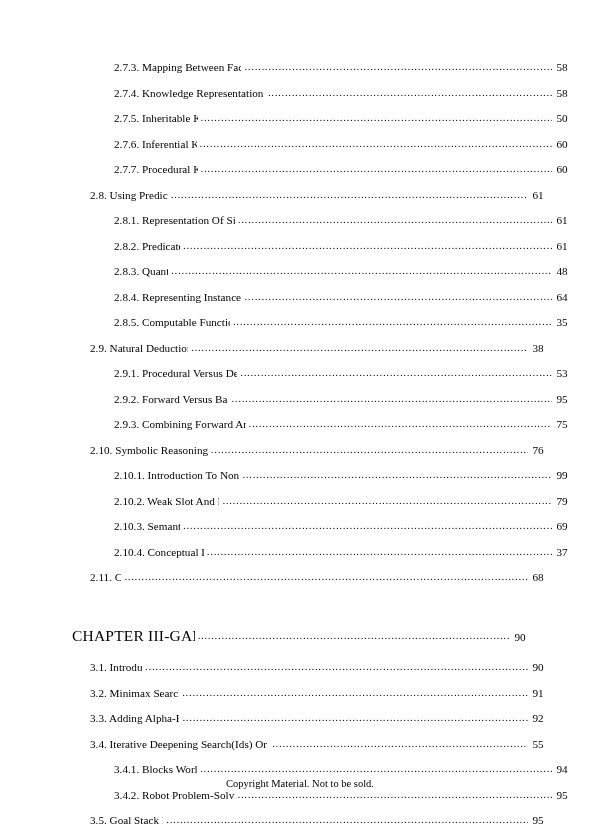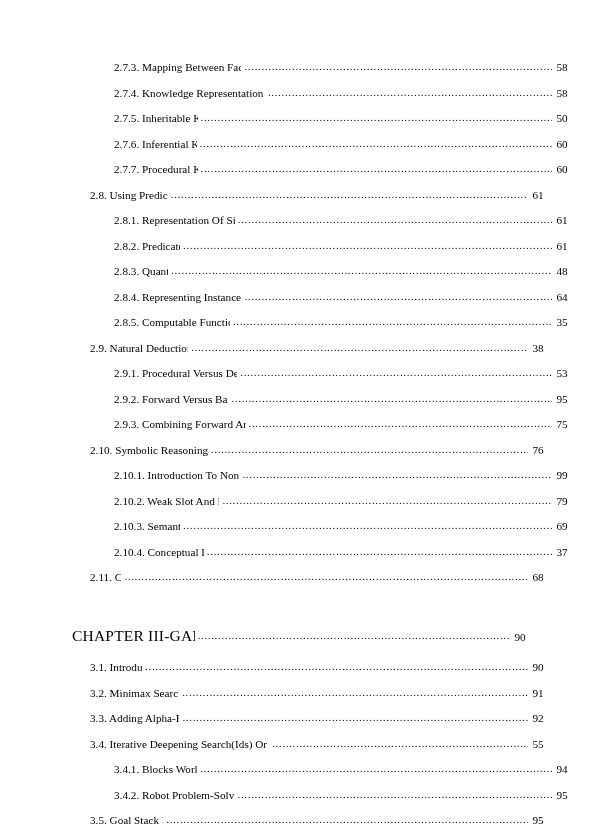--- a/index.html
+++ b/index.html
@@ -265,13 +265,14 @@
     </div>
 
     <div class="toc-entry lvl-2">
       <span class="title">3.5. Goal Stack Planning</span>
       <span class="dots">..................................................................................................................................................................</span>
       <span class="page-num">95</span>
     </div>
 
   </div>
 
+  <div class="footer">Copyright Material. Not to be sold.</div>
 </div>
 
 </body></html>

